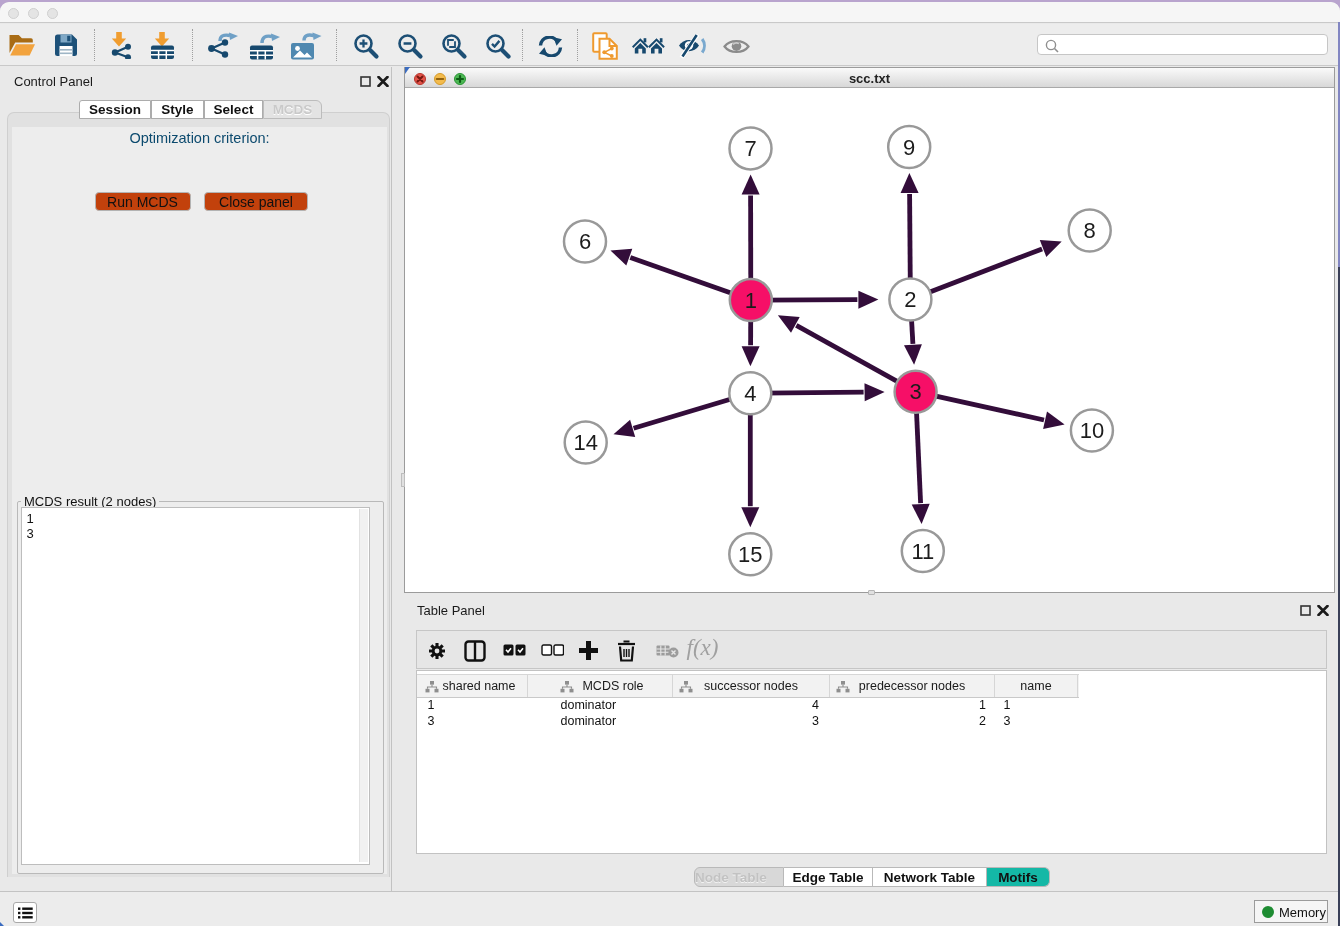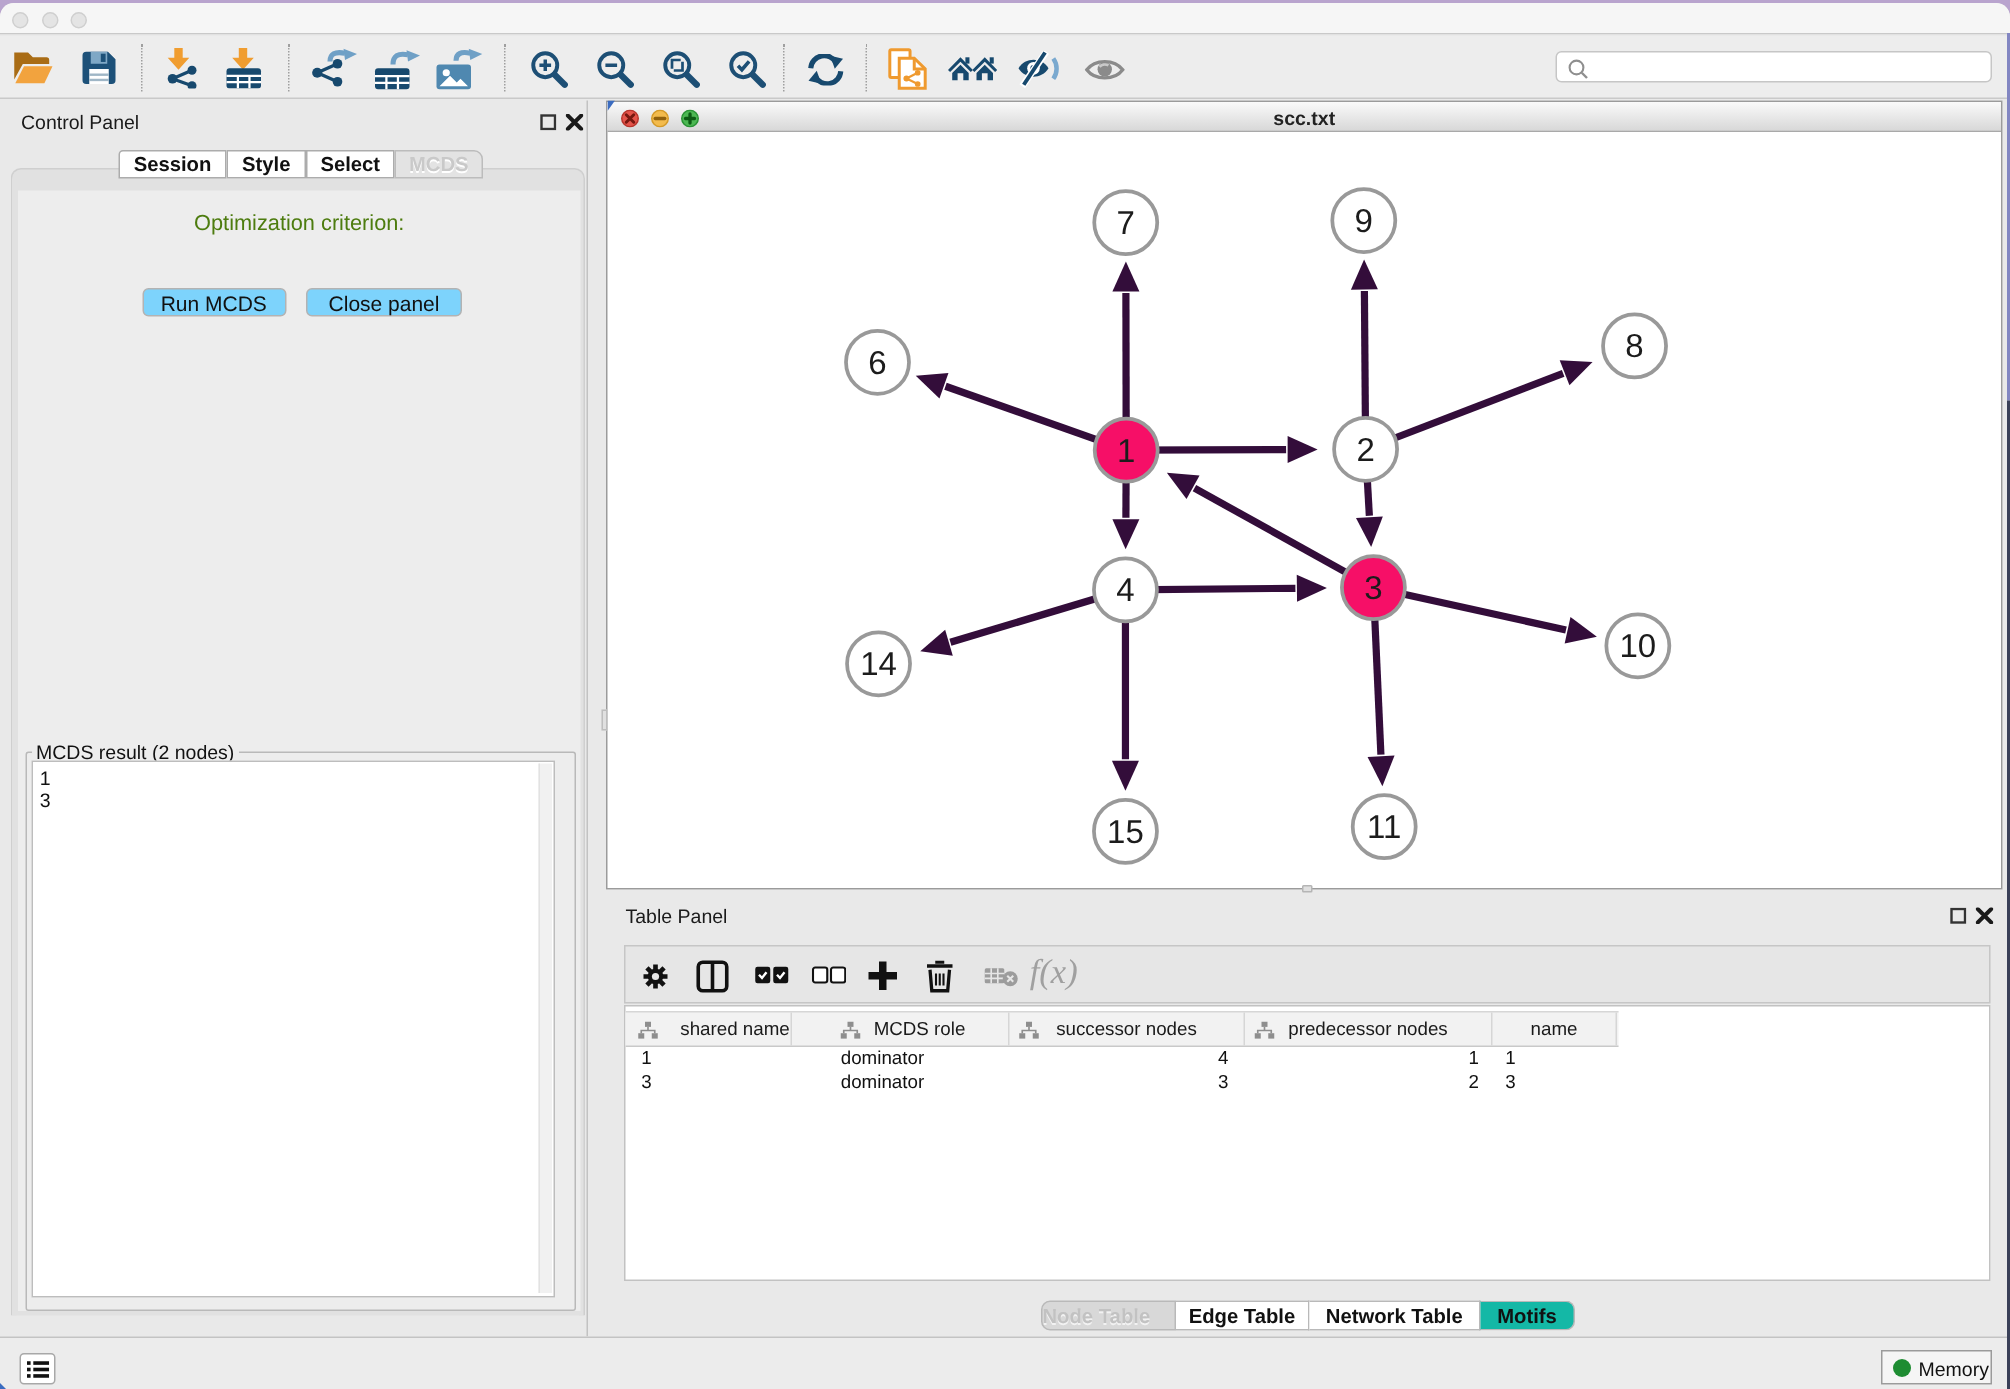--- a/index.html
+++ b/index.html
@@ -22,21 +22,21 @@
 .tab { position:absolute; z-index:5; top:33px; height:18.5px; border:1px solid #acacac; background:#fff; font-size:13.5px; font-weight:bold; color:#111; text-align:center; line-height:17px; }
 #cpbox { position:absolute; left:7px; top:44.5px; width:383px; height:765px; background:#e1e1e1; border:1px solid #cfcfcf; border-bottom:none; border-radius:7px 7px 0 0; }
 #cpinner { position:absolute; left:4px; top:14px; width:375px; height:747px; background:#ededed; }
 
 #netwin { position:absolute; left:404px; top:65px; width:931px; height:526px; border:1px solid #9b9b9b; background:#fff; }
 #nettitle { position:absolute; left:0; top:0; width:100%; height:20px; background:linear-gradient(#fafafa,#d8d8d8); border-bottom:1px solid #a9a9a9; }
 
 #tpanel { position:absolute; left:404px; top:600px; width:931px; height:289px; }
 
 #statusbar { position:absolute; left:0; top:889px; width:1340px; height:37px; background:#ececec; border-top:1px solid #c3c3c3; }
-.btn { background:#7dd3fc; border:1px solid #b3b3b3; border-radius:4px; font-size:14px; color:#111; text-align:center; }
+.btn { background:#c2410c; border:1px solid #b3b3b3; border-radius:4px; font-size:14px; color:#111; text-align:center; }
 </style>
 </head>
 <body>
 <div id="app">
   <div id="titlebar">
     <div class="tl" style="left:8px;"></div>
     <div class="tl" style="left:27.5px;"></div>
     <div class="tl" style="left:47px;"></div>
   </div>
   <div id="toolbar">
@@ -178,21 +178,21 @@
       </svg>
     <svg class="abs" style="left:377px; top:9px;" width="12" height="11" viewBox="0 0 12 11">
         <path d="M1.5 1 L10.5 10 M10.5 1 L1.5 10" stroke="#1a1a1a" stroke-width="2.6" stroke-linecap="round"></path>
       </svg>
     <div class="tab" style="left:79px; width:72px; border-radius:3px 0 0 0;">Session</div>
     <div class="tab" style="left:151px; width:53px;">Style</div>
     <div class="tab" style="left:204px; width:59px;">Select</div>
     <div class="tab" style="left:263px; width:59px; background:#e3e3e3; color:#c9c9c9; text-shadow:0 1px 0 #fff; border-color:#bcbcbc; border-radius:0 6px 0 0;">MCDS</div>
     <div id="cpbox">
       <div id="cpinner">
-        <div class="abs" style="left:0; top:14px; width:100%; text-align:center; font-size:14.5px; color:#4d7c0f;">Optimization criterion:</div>
+        <div class="abs" style="left:0; top:3px; width:100%; text-align:center; font-size:14.5px; color:#0c4a6e;">Optimization criterion:</div>
         <div class="btn abs" style="left:82.5px; top:65px; width:96px; height:19.5px; line-height:18px;">Run MCDS</div>
         <div class="btn abs" style="left:192px; top:65px; width:104px; height:19.5px; line-height:18px;">Close panel</div>
         <fieldset class="abs" style="left:5px; top:367.5px; width:367px; height:380px; border:1px solid #b9b9b9; border-radius:2px; padding:0;">
           <legend style="font-size:13px; color:#111; margin-left:3px; padding:0 3px;">MCDS result (2 nodes)</legend>
         </fieldset>
         <div class="abs" style="left:8.5px; top:380px; width:349px; height:358.5px; background:#fff; border:1px solid #bdbdbd; font-size:13px; color:#111; line-height:15.3px; padding:3px 0 0 5px;">1<br>3
           <div class="abs" style="right:1px; top:1px; width:9px; height:353px; background:#f1f1f1; border-left:1px solid #e2e2e2;"></div>
         </div>
       </div>
     </div>
@@ -321,21 +321,21 @@
         <g stroke="#e6e6e6" stroke-width="1.1">
             <path d="M0.5 5 H13.5 M0.5 8.2 H13.5 M4.8 1.5 V11.5 M9.2 1.5 V11.5"></path>
           </g>
         <circle cx="17.5" cy="8.5" r="5" fill="#9c9c9c"></circle>
         <path d="M15.5 6.5 l4 4 M19.5 6.5 l-4 4" stroke="#e6e6e6" stroke-width="1.4"></path>
       </svg>
       <div class="abs" style="left:270px; top:4px; font-family:'Liberation Serif', serif; font-style:italic; font-size:23px; color:#a0a0a0;">f(x)</div>
     </div>
     <div class="abs" style="left:11.5px; top:68px; width:911.5px; height:184px; background:#fff; border:1px solid #c2c2c2;">
       <div class="abs" style="left:0; top:3px; width:662px; height:24px; background:#f2f2f2; border-top:1px solid #d6d6d6; border-bottom:1px solid #c9c9c9; font-size:12.5px; color:#1a1a1a;">
-        <div class="abs" style="left:0; top:0; width:111px; height:100%; border-right:1px solid #d6d6d6; text-align:right; line-height:23px;padding-left:26px;">shared name</div>
+        <div class="abs" style="left:0; top:0; width:111px; height:100%; border-right:1px solid #d6d6d6; text-align:left; line-height:23px;padding-left:26px;">shared name</div>
         <div class="abs" style="left:137.5px; top:0; width:119px; height:100%; border-right:1px solid #d6d6d6; text-align:center; line-height:23px;">MCDS role</div>
         <div class="abs" style="left:256.5px; top:0; width:157px; height:100%; border-right:1px solid #d6d6d6; text-align:center; line-height:23px;">successor nodes</div>
         <div class="abs" style="left:413.5px; top:0; width:165px; height:100%; border-right:1px solid #d6d6d6; text-align:center; line-height:23px;">predecessor nodes</div>
         <div class="abs" style="left:578.5px; top:0; width:83px; height:100%; border-right:1px solid #d6d6d6; text-align:center; line-height:23px;">name</div>
         <svg class="abs" style="left:8px; top:6px;" width="14" height="12" viewBox="0 0 14 12">
             <g fill="#8e8e8e">
               <rect x="5" y="0" width="4" height="3.6"></rect>
               <rect x="0.5" y="7.8" width="4" height="3.6"></rect>
               <rect x="9.5" y="7.8" width="4" height="3.6"></rect>
             </g>

